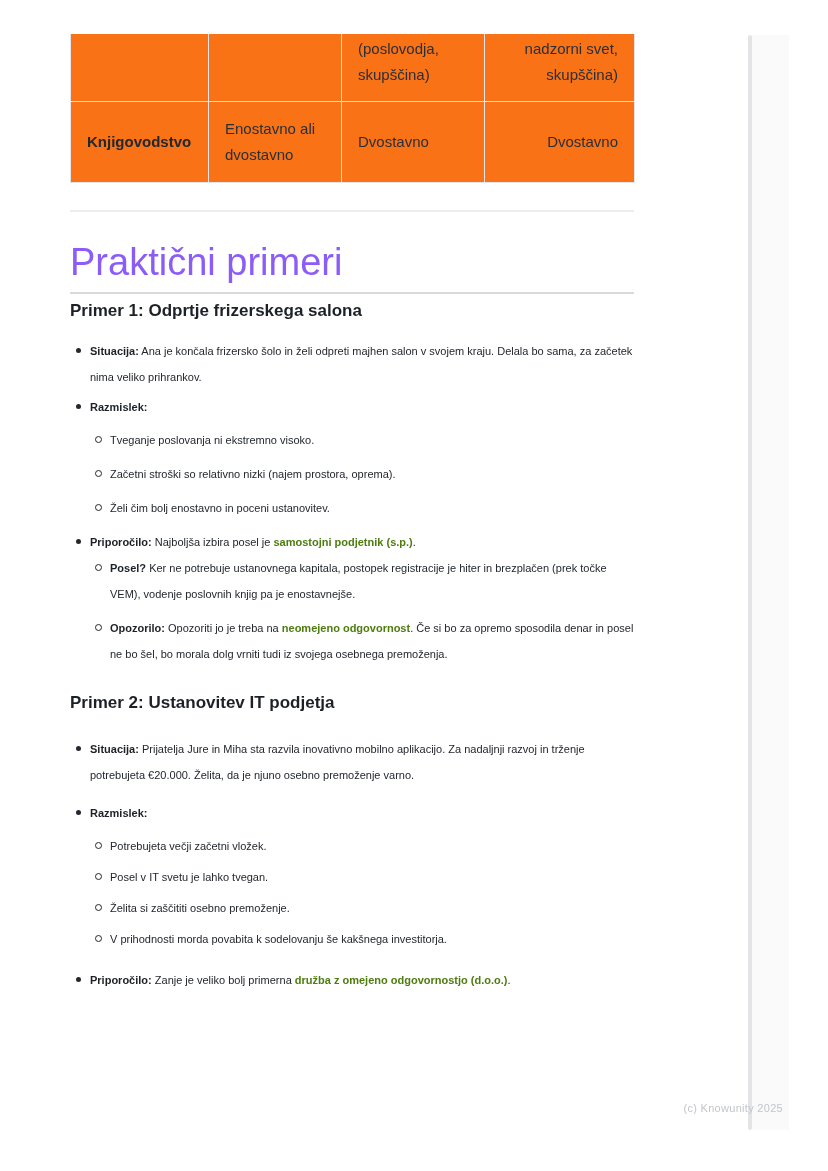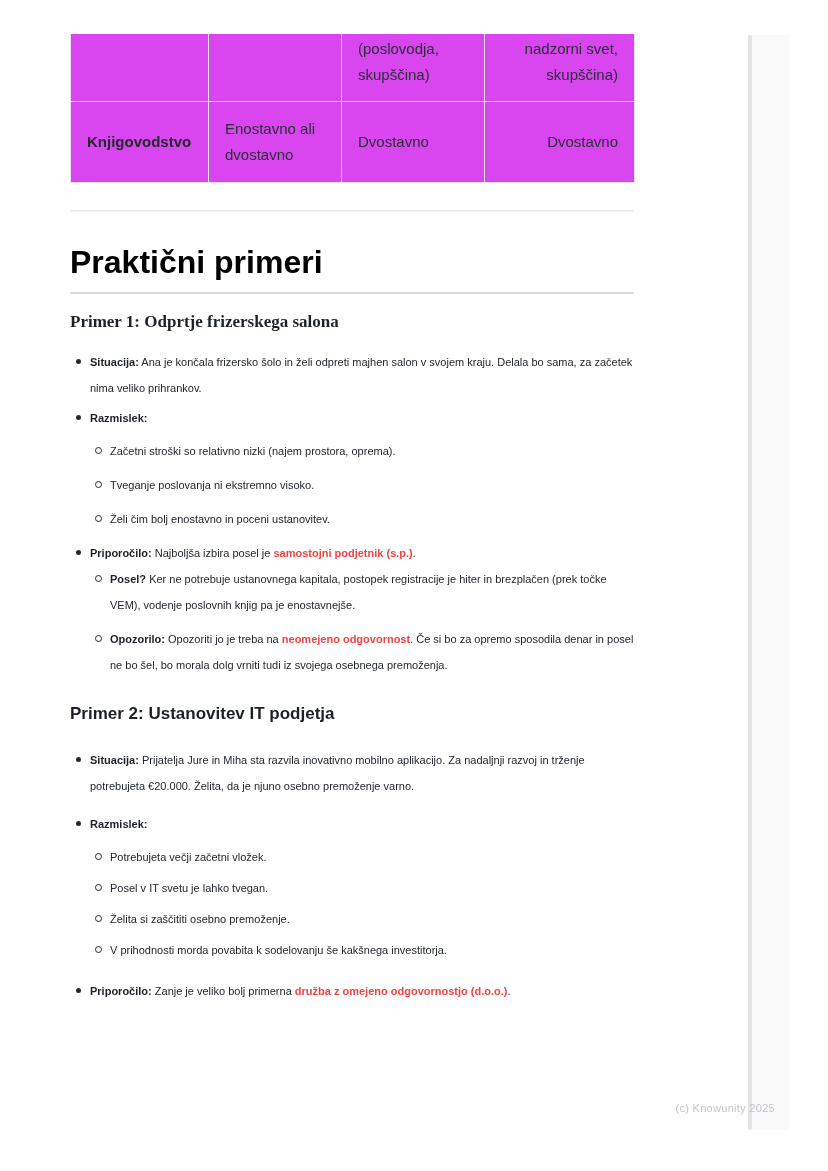--- a/index.html
+++ b/index.html
@@ -25,21 +25,21 @@
   table.cmp-table {
     margin-top: 34px;
     width: 564px;
     border-collapse: collapse;
     table-layout: fixed;
     font-size: 15px;
     line-height: 26px;
     color: #2a2f36;
   }
   table.cmp-table td {
-    background: #d946ef;
+    background: #f97316;
     border: 1px solid #e1e4e8;
     border-top: none;
     vertical-align: top;
   }
   table.cmp-table tr.partial-row td {
     border-top: none;
     padding: 2px 16px 12px 16px;
     height: 67px;
   }
   table.cmp-table tr.book-row td {
@@ -61,32 +61,32 @@
   }
   .divider-dark {
     margin-top: 13px;
     height: 2px;
     background: #d8dbde;
   }
 
   
   h1.section-title {
     margin-top: 33px;
-    font-size: 32px;
+    font-size: 38px;
     line-height: 34px;
-    font-weight: 700;
-    color: #000000;
+    font-weight: 400;
+    color: #8b5cf6;
   }
   h3.example-title {
     font-size: 17px;
     line-height: 24px;
     font-weight: 700;
     color: #1d2127;
   }
-  h3.p1-title { margin-top: 16px; font-family: Liberation Serif, serif; }
+  h3.p1-title { margin-top: 5px; }
   h3.p2-title { margin-top: 24px; }
 
   
   .body-list { list-style: none; font-size: 11px; line-height: 26px; }
   .ul-1 { margin-top: 15px; }
   .ul-2 { margin-top: 21px; }
   .body-list > li {
     position: relative;
     padding-left: 20px;
   }
@@ -121,27 +121,27 @@
   .p2-raz .sub-list > li { margin-bottom: 5px; }
   .p1-pri .sub-list { margin-top: 0; }
 
   .p1-sit { margin-bottom: 4px; }
   .p1-raz { margin-bottom: 8px; }
   .p1-pri { margin-bottom: 0; }
   .p2-sit { margin-bottom: 12px; }
   .p2-raz { margin-bottom: 15px; }
 
   .lead { font-weight: 700; color: #1d2127; }
-  .b { font-weight: 700; color: #ef4444; }
+  .b { font-weight: 700; color: #4d7c0f; }
 
   
   .footer-credit {
     position: absolute;
     top: 1101px;
-    right: 53px;
+    right: 45px;
     font-size: 11px;
     line-height: 14px;
     color: #c2c6ca;
     letter-spacing: 0.3px;
   }
   .scrollbar-track {
     position: absolute;
     left: 752px;
     top: 35px;
     width: 37px;
@@ -189,22 +189,22 @@
 
     <h3 class="example-title p1-title">Primer 1: Odprtje frizerskega salona</h3>
 
     <ul class="body-list ul-1">
       <li class="p1-sit">
         <span class="lead">Situacija:</span><span> Ana je končala frizersko šolo in želi odpreti majhen salon v svojem kraju. Delala bo sama, za začetek nima veliko prihrankov.</span>
       </li>
       <li class="p1-raz">
         <span class="lead">Razmislek:</span>
         <ul class="sub-list">
+          <li>Tveganje poslovanja ni ekstremno visoko.</li>
           <li>Začetni stroški so relativno nizki (najem prostora, oprema).</li>
-          <li>Tveganje poslovanja ni ekstremno visoko.</li>
           <li>Želi čim bolj enostavno in poceni ustanovitev.</li>
         </ul>
       </li>
       <li class="p1-pri">
         <span class="lead">Priporočilo:</span><span> Najboljša izbira posel je </span><span class="b">samostojni podjetnik (s.p.)</span><span>.</span>
         <ul class="sub-list">
           <li>
             <span class="lead">Posel?</span><span> Ker ne potrebuje ustanovnega kapitala, postopek registracije je hiter in brezplačen (prek točke VEM), vodenje poslovnih knjig pa je enostavnejše.</span>
           </li>
           <li>

